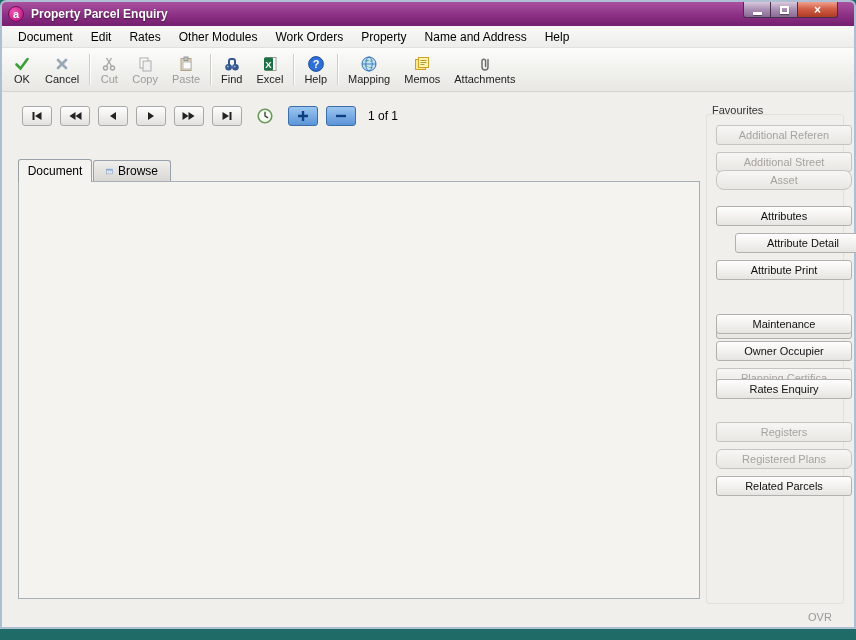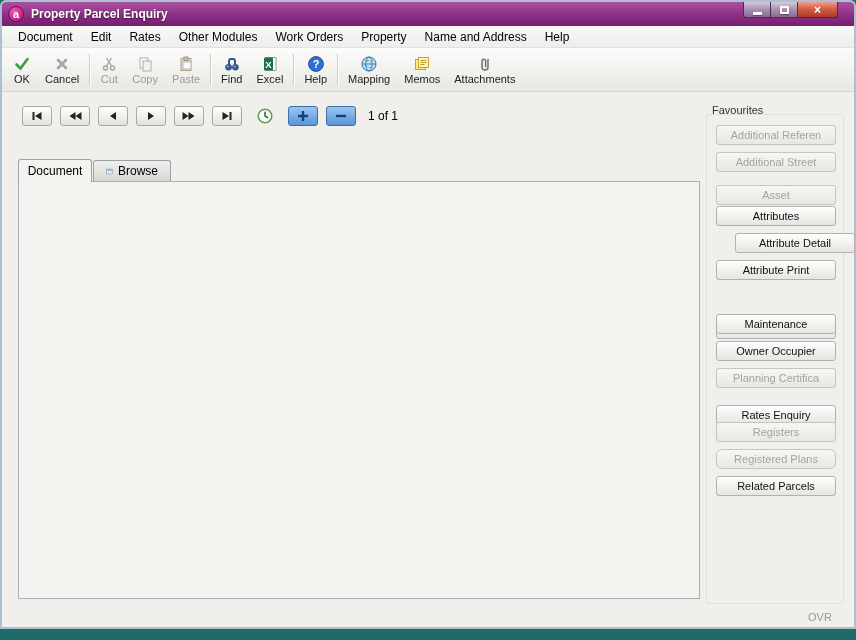--- a/index.html
+++ b/index.html
@@ -79,21 +79,21 @@
   }
   .nav-btn.blue {
     background: linear-gradient(#9cc6ef, #5a94d8);
     border-color: #3a6ea8;
   }
   .record-label { font-size: 12px; color: #000; margin-left: 4px; }
   
   .fav-title { position: absolute; left: 710px; top: 102px; font-size: 11px; color: #333; }
   .fav-group { position: absolute; left: 704px; top: 112px; width: 138px; height: 490px; border: 1px solid #e2e0db; border-radius: 3px; }
   .fav-btn {
-    position: absolute; left: 714px; width: 120px; height: 20px;
+    position: absolute; left: 714px; width: 136px; height: 20px;
     border: 1px solid #b3b1ad; border-radius: 3px;
     background: linear-gradient(#fefefe, #e7e5e1);
     font-size: 11px; color: #111;
     display: flex; align-items: center; justify-content: center;
     overflow: hidden; white-space: nowrap;
   }
   .fav-btn.disabled { color: #a5a39f; border-color: #c6c4c0; background: linear-gradient(#f7f6f4, #e9e7e3); }
   
   .tab {
     position: absolute; top: 158px; height: 21px;
@@ -407,28 +407,28 @@
     <div class="vscroll">
       <div class="varr">▲</div>
       <div class="varr">▼</div>
     </div>
   </div>
 
   <div class="fav-group"></div>
   <div class="fav-title">Favourites</div>
   <div class="fav-btn disabled" style="top:123px;">Additional Referen</div>
   <div class="fav-btn disabled" style="top:150px;">Additional Street</div>
-  <div class="fav-btn disabled" style="top:183px;">Asset</div>
+  <div class="fav-btn disabled" style="top:168px;border-radius:8px;">Asset</div>
   <div class="fav-btn" style="top:204px;">Attributes</div>
   <div class="fav-btn" style="top:231px;margin-left:19px;">Attribute Detail</div>
   <div class="fav-btn" style="top:258px;">Attribute Print</div>
   <div class="fav-btn" style="top:285px;margin-top:32px;">CRM</div>
   <div class="fav-btn" style="top:312px;">Maintenance</div>
   <div class="fav-btn" style="top:339px;">Owner Occupier</div>
   <div class="fav-btn disabled" style="top:366px;">Planning Certifica</div>
-  <div class="fav-btn" style="top:403px;">Rates Enquiry</div>
+  <div class="fav-btn" style="top:377px;">Rates Enquiry</div>
   <div class="fav-btn disabled" style="top:420px;">Registers</div>
   <div class="fav-btn disabled" style="top:447px;border-radius:6px;">Registered Plans</div>
   <div class="fav-btn" style="top:474px;">Related Parcels</div>
 
   <div class="status-ovr">OVR</div>
 
 </div>
 
 </body></html>

